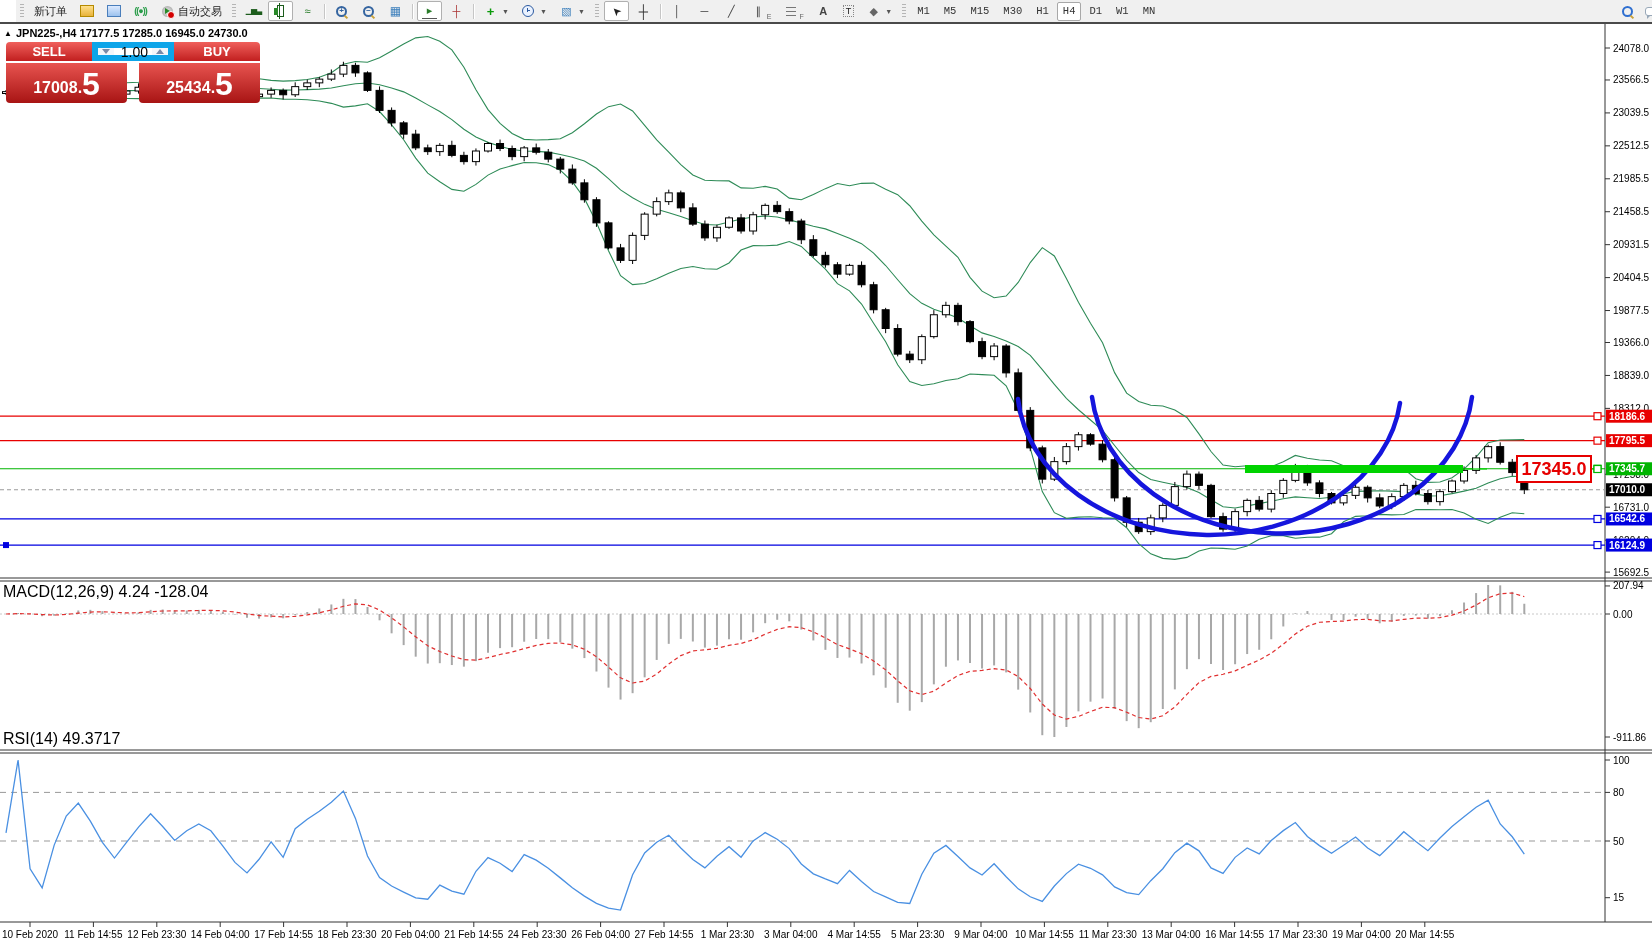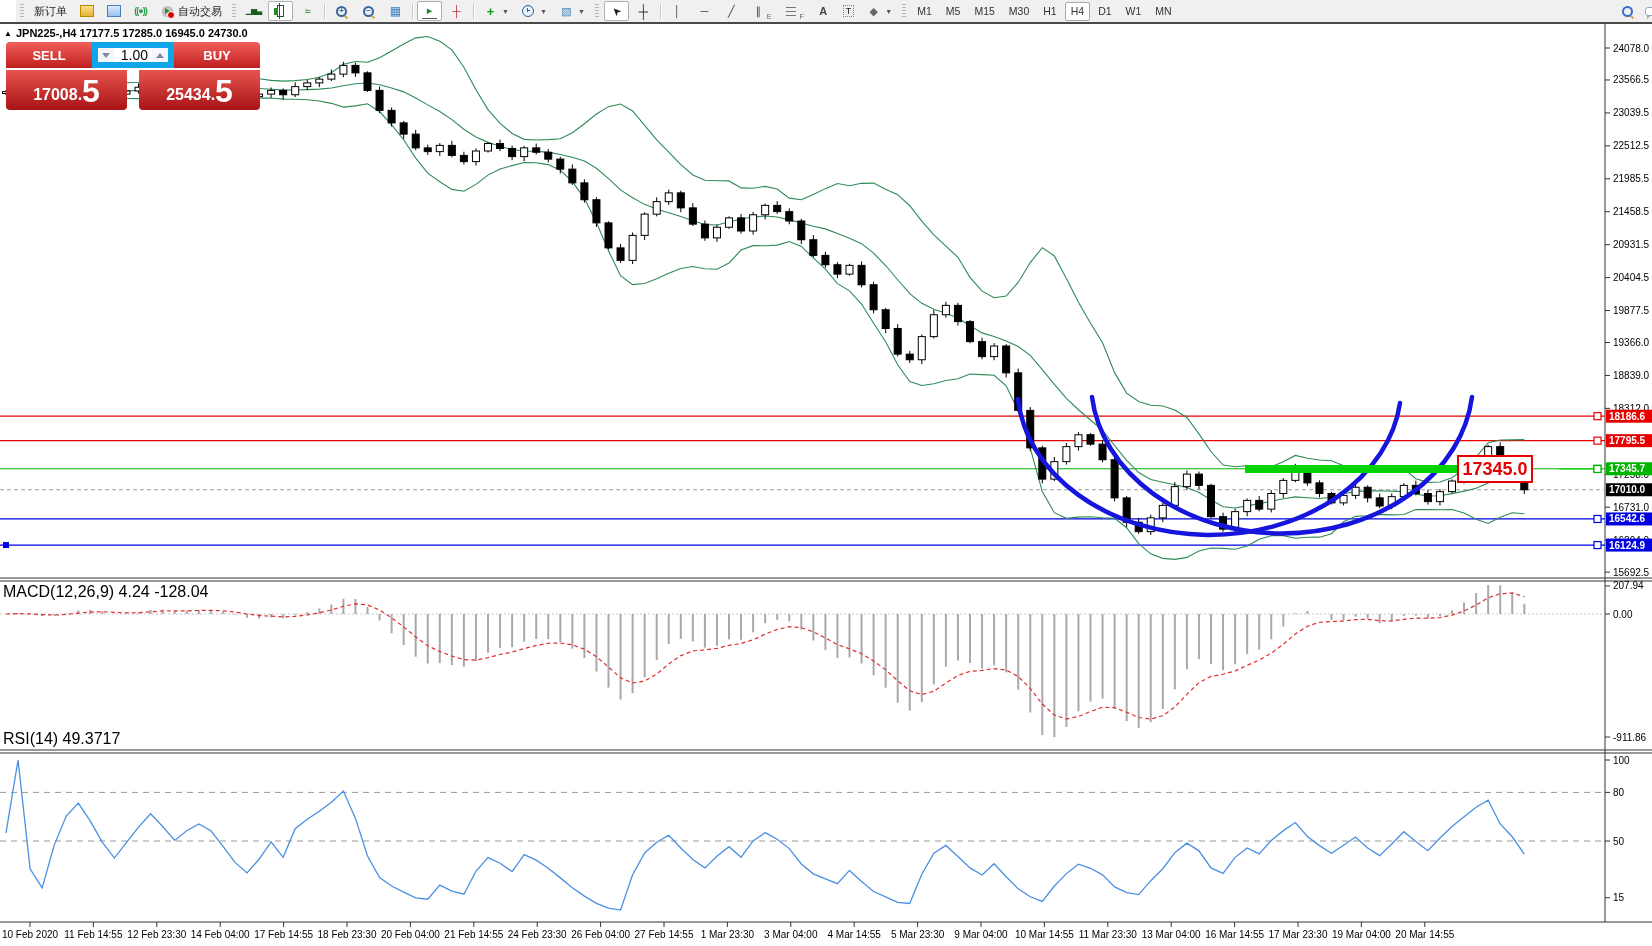--- a/index.html
+++ b/index.html
@@ -39,30 +39,30 @@
   .i-clock:before{content:"";position:absolute;left:4px;top:1.5px;width:1px;height:4px;background:#2c5aa0;}
   .i-clock:after{content:"";position:absolute;left:4px;top:4px;width:3px;height:1px;background:#2c5aa0;}
   .i-fibo{width:10px;height:9px;background:repeating-linear-gradient(to bottom,#777 0 1px,transparent 1px 4px);}
   .sub{font-size:7px;color:#666;margin-left:-2px;align-self:flex-end;}
   .dd{font-size:7px;color:#555;margin-left:1px;}
   .i-label-t{border:1px dotted #888;padding:0 2px;font-size:9px;}
   .i-chat{width:10px;height:7px;border:1.5px solid #98a8b8;border-radius:3px;position:relative;background:#fff;}
   .i-chat:before{content:"";position:absolute;left:1px;bottom:-4px;border-top:4px solid #98a8b8;
                  border-right:4px solid transparent;}
   .tf-btn{height:17px;padding:0 5px;display:inline-flex;align-items:center;font-size:10.5px;color:#333;
-          border:1px solid transparent;border-radius:2px;margin:0 1px;}
+          border:1px solid transparent;border-radius:2px;margin:0 1px;font-family:Liberation Mono, monospace;}
   .tf-btn.active{background:#fff;border-color:#a8a8a8;}
   #tb-right{margin-left:auto;display:flex;align-items:center;gap:8px;padding-right:10px;}
   
   #symbol-line{position:absolute;left:4px;top:27px;font-size:11px;font-weight:bold;color:#000;z-index:8;
                display:flex;align-items:center;gap:4px;}
   #symbol-line .tri{font-size:8px;}
   
   #trade-panel{position:absolute;left:6px;top:42px;width:254px;z-index:9;font-family:"Liberation Sans",sans-serif;}
-  #tp-top{display:flex;height:26px;}
+  #tp-top{display:flex;height:19px;}
   .tp-btn{background:linear-gradient(#f0605c,#c11f1f);color:#fff;font-size:13px;font-weight:bold;
           display:flex;align-items:center;justify-content:center;cursor:pointer;}
   #sell-btn{width:86px;border-radius:4px 0 0 0;}
   #buy-btn{width:86px;border-radius:0 4px 0 0;}
   #vol-spinner{width:82px;background:#fff;border:6px solid #0ea5e9;display:flex;align-items:stretch;box-sizing:border-box;}
   .sp-btn{width:16px;display:flex;align-items:center;justify-content:center;background:#f4f6fa;cursor:pointer;}
   .sp-tri-dn{width:0;height:0;border-left:4px solid transparent;border-right:4px solid transparent;
              border-top:5px solid #7a8aa8;}
   .sp-tri-up{width:0;height:0;border-left:4px solid transparent;border-right:4px solid transparent;
              border-bottom:5px solid #7a8aa8;}
@@ -70,21 +70,21 @@
              font-size:14px;color:#000;}
   #tp-bottom{display:flex;gap:12px;margin-top:2px;}
   .tp-price{width:124px;height:40px;background:linear-gradient(#e85450,#a81414);color:#fff;
             display:flex;align-items:baseline;justify-content:center;border-radius:0 0 4px 4px;cursor:pointer;}
   .tp-price .main{font-size:16px;font-weight:bold;align-self:center;margin-top:10px;}
   .tp-price .dot{font-size:16px;font-weight:bold;align-self:center;margin-top:10px;}
   .tp-price .pip{font-size:32px;font-weight:bold;line-height:1;align-self:center;margin-top:2px;}
   
   #turning-point{position:absolute;left:1372px;top:400px;font-size:31px;font-weight:bold;color:#f40000;
                  letter-spacing:5px;text-shadow:3px 3px 0 #00a000;z-index:7;white-space:nowrap;}
-  #price-tag{position:absolute;left:1457px;top:455px;width:72px;height:24px;border:2px solid #e60000;
+  #price-tag{position:absolute;left:1516px;top:455px;width:72px;height:24px;border:2px solid #e60000;
              background:#fff;color:#e60000;font-size:18px;font-weight:bold;display:flex;align-items:center;
              justify-content:center;z-index:7;}
   .pane-label{position:absolute;font-size:16px;color:#000;z-index:6;}
   #macd-label{left:3px;top:583px;}
   #rsi-label{left:3px;top:730px;}
   svg text{font-family:"Liberation Sans",sans-serif;}
 </style>
 </head>
 <body>
 

